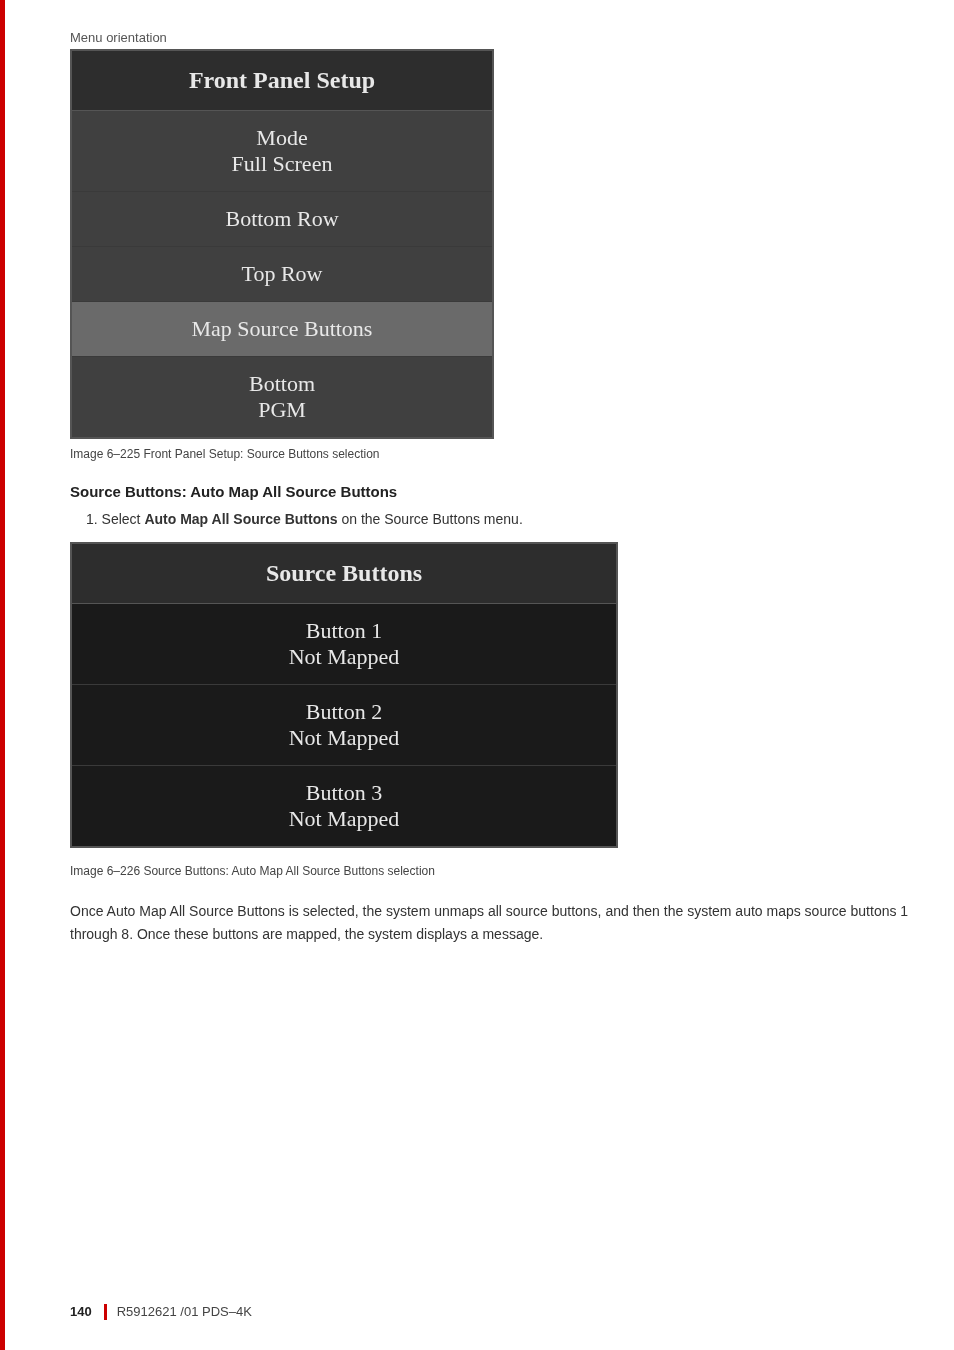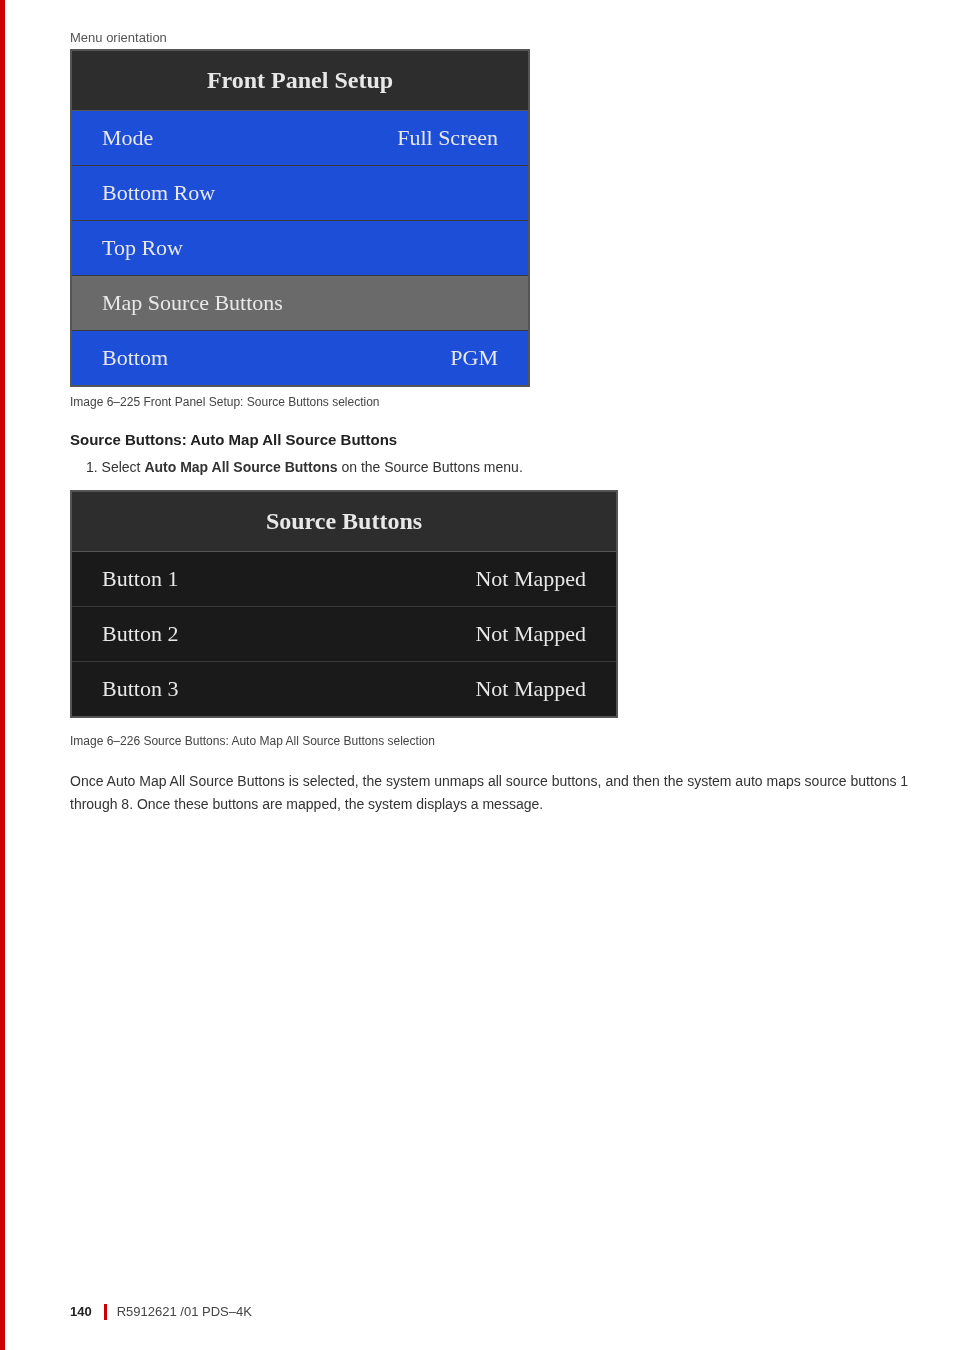--- a/index.html
+++ b/index.html
@@ -31,45 +31,46 @@
 
     
     .section-label {
       font-size: 13px;
       color: #555;
       margin-bottom: 4px;
     }
 
     
     .panel-box {
-      width: 460px;
+      width: 424px;
       border: 2px solid #555;
-      background: #1d4ed8;
+      background: #404040;
       margin-bottom: 8px;
     }
 
     .panel-header {
       background: #2d2d2d;
       color: #e8e8e8;
       text-align: center;
       font-size: 24px;
       font-weight: bold;
       padding: 16px 10px;
       border-bottom: 1px solid #555;
       font-family: Georgia, serif;
     }
 
     .panel-row {
       display: flex;
       align-items: center;
-      padding: 14px 30px;
+      padding: 14px 18px;
       border-bottom: 1px solid #3a3a3a;
       color: #e8e8e8;
       font-size: 22px;
       font-family: Georgia, serif;
+      flex-direction: column;
     }
 
     .panel-row.highlighted {
       background: #6a6a6a;
     }
 
     .panel-row .row-label {
       flex: 1;
     }
 

